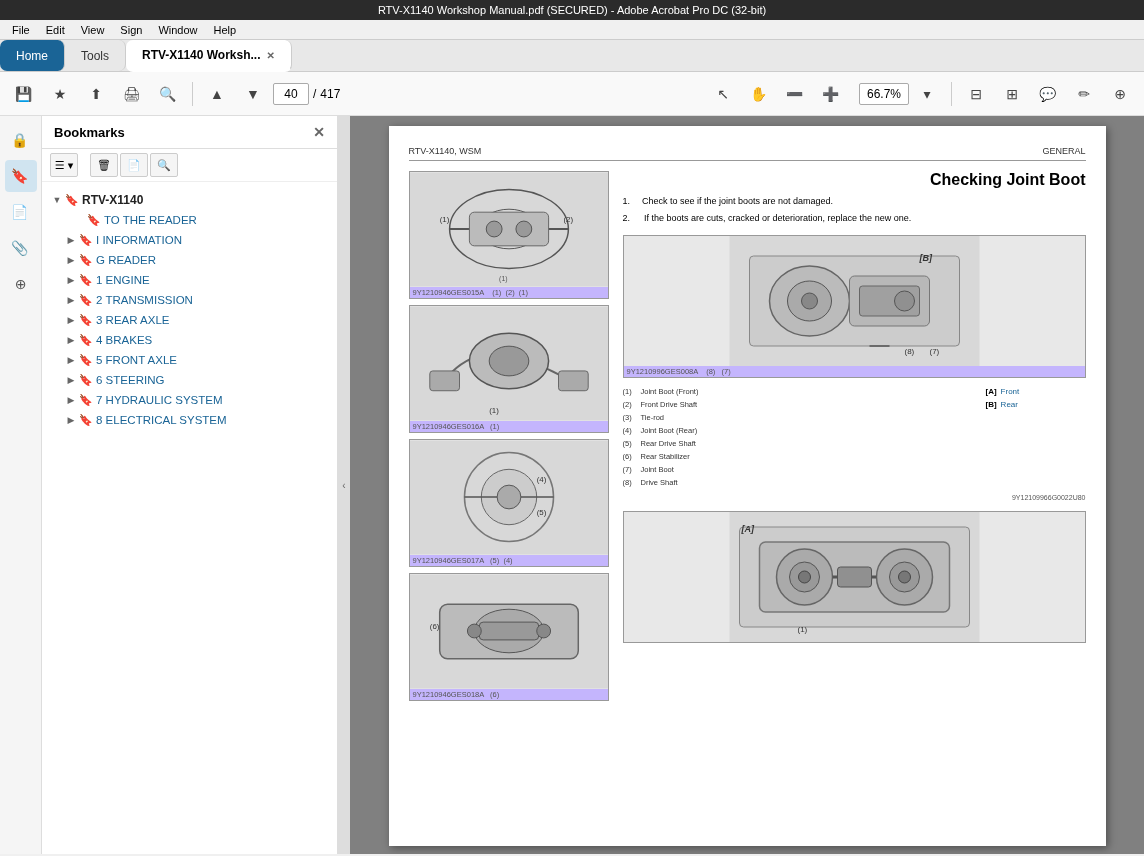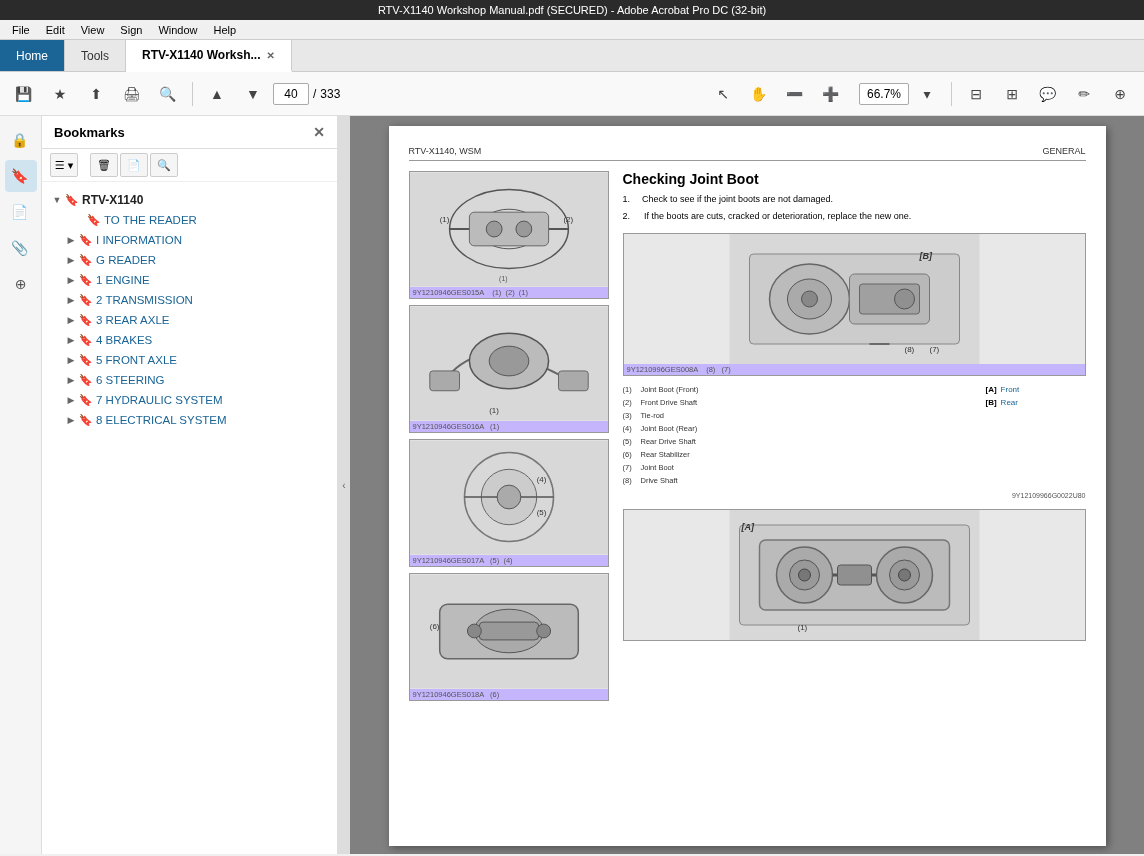--- a/index.html
+++ b/index.html
@@ -44,20 +44,21 @@
       border-bottom: 1px solid #ccc;
     }
     .tab {
       padding: 0 16px;
       display: flex;
       align-items: center;
       font-size: 12px;
       cursor: pointer;
       border-right: 1px solid #ccc;
       gap: 6px;
+      border-radius: 7px;
     }
     .tab.active {
       background: #fff;
       border-bottom: 2px solid #fff;
       margin-bottom: -1px;
       font-weight: bold;
     }
     .tab.home { background: #1a6496; color: #fff; }
     .tab.tools { background: #e8e8e8; color: #333; }
     .tab-close { font-size: 10px; color: #666; cursor: pointer; }
@@ -280,23 +281,24 @@
     .left-col {
       width: 200px;
       flex-shrink: 0;
     }
 
     .right-col {
       flex: 1;
     }
 
     .section-title {
-      font-size: 14px;
+      font-size: 16px;
       font-weight: bold;
       margin-bottom: 6px;
+      text-align: right;
     }
 
     .instruction-list {
       font-size: 9px;
       margin-bottom: 10px;
       line-height: 1.5;
     }
     .instruction-list li {
       list-style: none;
       padding-left: 12px;
@@ -415,21 +417,21 @@
   <button class="toolbar-btn" title="Bookmark">★</button>
   <button class="toolbar-btn" title="Upload">⬆</button>
   <button class="toolbar-btn" title="Print">🖨</button>
   <button class="toolbar-btn" title="Find">🔍</button>
   <div class="toolbar-separator"></div>
   <div class="page-nav">
     <button class="toolbar-btn">▲</button>
     <button class="toolbar-btn">▼</button>
     <input class="page-input" type="text" value="40" style="">
     <span>/</span>
-    <span>333</span>
+    <span>417</span>
   </div>
   <div class="toolbar-spacer"></div>
   <button class="toolbar-btn" title="Select">↖</button>
   <button class="toolbar-btn" title="Hand">✋</button>
   <button class="toolbar-btn" title="Zoom Out">➖</button>
   <button class="toolbar-btn" title="Zoom In">➕</button>
   <div class="zoom-control">
     <input class="zoom-input" type="text" value="66.7%" style="">
     <button class="toolbar-btn">▾</button>
   </div>

